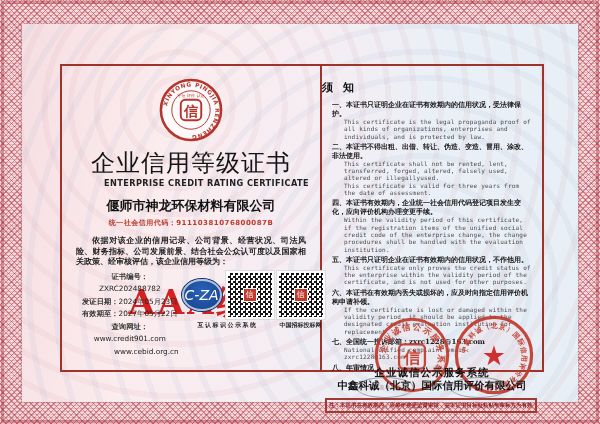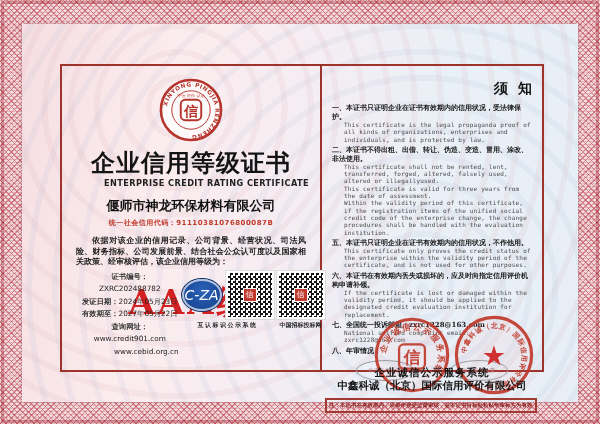--- a/index.html
+++ b/index.html
@@ -18,40 +18,40 @@
       repeating-radial-gradient(circle at 72% 70%, rgba(150,170,205,.10) 0 6px, transparent 6px 26px),
       linear-gradient(100deg,#f6dee2 0%,#fbecee 26%,#f6edf2 46%,#eaf0f7 70%,#e7eef5 100%);
     box-shadow:0 0 3px rgba(90,20,25,.35);}
   .frame{position:absolute;left:38px;right:34px;top:40px;bottom:30px;border:2px solid #9e332c;}
   .divider{position:absolute;left:258px;top:0;bottom:0;width:2px;background:#9e332c;}
   .left-col{position:absolute;left:0;top:0;bottom:0;width:258px;text-align:center;}
   .right-col{position:absolute;left:260px;right:0;top:0;bottom:0;}
 
   
   .emblem{margin-top:12px;}
-  .cert-title{margin-top:4px;font-family:"DejaVu Serif",serif;font-weight:bold;font-size:24px;line-height:26px;color:#141414;letter-spacing:1px;}
+  .cert-title{margin-top:4px;font-family:"DejaVu Serif",serif;font-weight:normal;font-size:24px;line-height:26px;color:#141414;letter-spacing:1px;}
   .cert-sub{margin-top:2px;font-size:8.2px;font-weight:bold;letter-spacing:.4px;color:#222;padding-left:31px;}
   .company{margin-top:9px;font-family:"DejaVu Serif",serif;font-weight:bold;font-size:13px;color:#111;}
   .code{margin-top:3px;font-size:7px;font-weight:bold;color:#c0392b;letter-spacing:.5px;}
   .para{margin:7px 14px 0 14px;font-family:"DejaVu Serif",serif;font-weight:600;font-size:8px;line-height:10.5px;color:#222;text-align:justify;text-indent:2em;}
   .rating{margin-top:13px;font-family:"DejaVu Serif",serif;font-weight:bold;font-size:34px;color:#d42020;letter-spacing:3px;}
   .details-wrap{position:absolute;left:19px;right:2px;bottom:12px;display:flex;align-items:flex-start;gap:3px;text-align:center;}
   .details{width:108px;font-size:7.3px;line-height:12.5px;color:#222;}
   .details b{color:#333;}
   .details .site2{padding-left:33px;}
   .mutual-group{display:flex;flex-direction:column;align-items:center;}
   .mutual-row{display:flex;align-items:center;gap:4px;}
   .cza{width:40px;height:32px;border-radius:50%;background:radial-gradient(ellipse at 50% 38%,#2a62b8,#143e86);color:#fff;display:flex;align-items:center;justify-content:center;font-style:italic;font-weight:normal;font-size:14px;box-shadow:inset 0 0 0 2px rgba(255,255,255,.65),0 0 0 1px #0e2f66;}
   .qr{width:44px;height:44px;background:conic-gradient(#151515 0 90deg,#fff 0 180deg,#151515 0 270deg,#fff 0) 0 0/5px 5px;border:2px solid #fff;outline:1px solid #ddd;position:relative;}
   .qr::after{content:"信";position:absolute;left:50%;top:50%;width:12px;height:12px;margin:-7px 0 0 -7px;background:#c0392b;border:1px solid #fff;color:#fff;font-size:8px;line-height:12px;text-align:center;}
   .caption{margin-top:2px;font-size:6px;font-weight:bold;color:#222;letter-spacing:1.5px;white-space:nowrap;}
   .caption2{margin-top:2px;font-size:6px;font-weight:bold;color:#222;white-space:nowrap;}
 
   
-  .notice-title{margin-top:14px;text-align:right;font-family:"DejaVu Serif",serif;font-weight:bold;font-size:14px;letter-spacing:10px;padding-left:10px;color:#111;}
+  .notice-title{margin-top:14px;text-align:left;font-family:"DejaVu Serif",serif;font-weight:bold;font-size:11px;letter-spacing:10px;color:#111;}
   .notice-list{margin:5px 8px 0 10px;}
   .n-zh{font-family:"DejaVu Serif",serif;font-weight:bold;font-size:7px;line-height:9px;color:#1a1a1a;margin-top:2px;}
   .n-en{font-family:"DejaVu Sans Mono",monospace;font-size:6px;line-height:7.3px;color:#4d4d4d;margin-left:12px;letter-spacing:.2px;}
   .annual-row{display:flex;justify-content:center;gap:36px;margin-top:5px;}
   .oval-stamp{width:56px;height:19px;border:1px solid #9aa0a8;border-radius:50%;display:flex;align-items:center;justify-content:center;font-size:5px;color:#b98d92;letter-spacing:.5px;}
   .seal{position:absolute;opacity:.92;}
   .seal1{left:52px;top:251px;width:76px;height:76px;}
   .seal2{left:132px;top:249px;width:80px;height:80px;}
   .sys-line{position:absolute;left:0;right:0;top:300px;text-align:center;font-family:"DejaVu Serif",serif;font-weight:bold;font-size:10.5px;color:#141414;letter-spacing:1px;}
   .comp-line{position:absolute;left:0;right:0;top:313px;text-align:center;font-family:"DejaVu Serif",serif;font-weight:bold;font-size:10.5px;color:#141414;}
@@ -114,20 +114,21 @@
 
       <div class="right-col">
         <div class="notice-title">须知</div>
 
         <div class="notice-list">
           <div class="n-zh">一、本证书只证明企业在证书有效期内的信用状况，受法律保护。</div>
           <div class="n-en">This certificate is the legal propaganda proof of all kinds of organizations, enterprises and individuals, and is protected by law.</div>
           <div class="n-zh">二、本证书不得出租、出借、转让、伪造、变造、冒用、涂改、非法使用。</div>
           <div class="n-en">This certificate shall not be rented, lent, transferred, forged, altered, falsely used, altered or illegallyused.</div>
           <div class="n-en">This certificate is valid for three years from the date of assessment.</div>
+          <div class="n-zh">四、本证书有效期内，企业统一社会信用代码登记项目发生变化，应向评价机构办理变更手续。</div>
           <div class="n-en">Within the validity period of this certificate, if the registration items of the unified social credit code of the enterprise change, the change procedures shall be handled with the evaluation institution.</div>
           <div class="n-zh">五、本证书只证明企业在证书有效期内的信用状况，不作他用。</div>
           <div class="n-en">This certificate only proves the credit status of the enterprise within the validity period of the certificate, and is not used for other purposes.</div>
           <div class="n-zh">六、本证书在有效期内丢失或损坏的，应及时向指定信用评价机构申请补领。</div>
           <div class="n-en">If the certificate is lost or damaged within the validity period, it should be applied to the designated credit evaluation institution for replacement.</div>
           <div class="n-zh">七、全国统一投诉邮箱：zxrc1228@163.com</div>
           <div class="n-en">National unified complaint email: zxrc1228@163.com</div>
           <div class="n-zh">八、年审情况：</div>
         </div>
 

